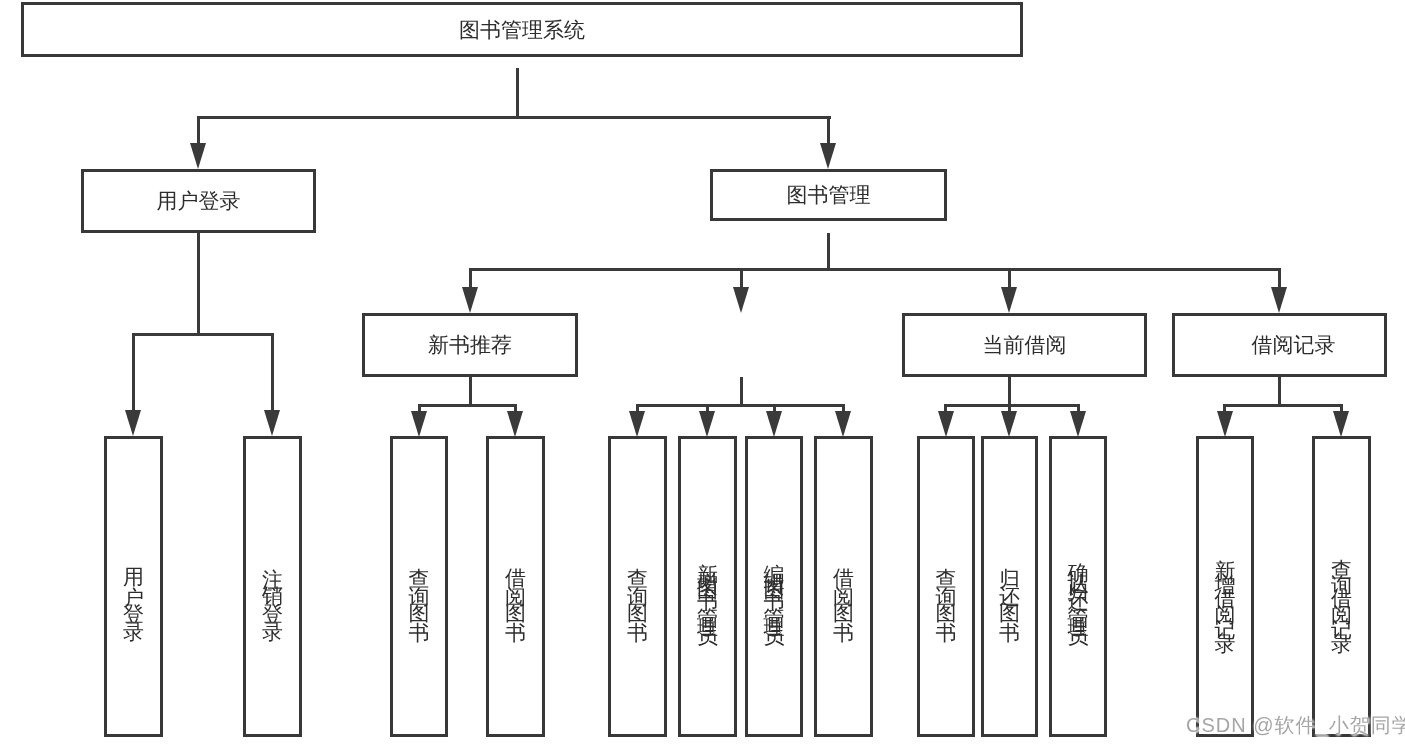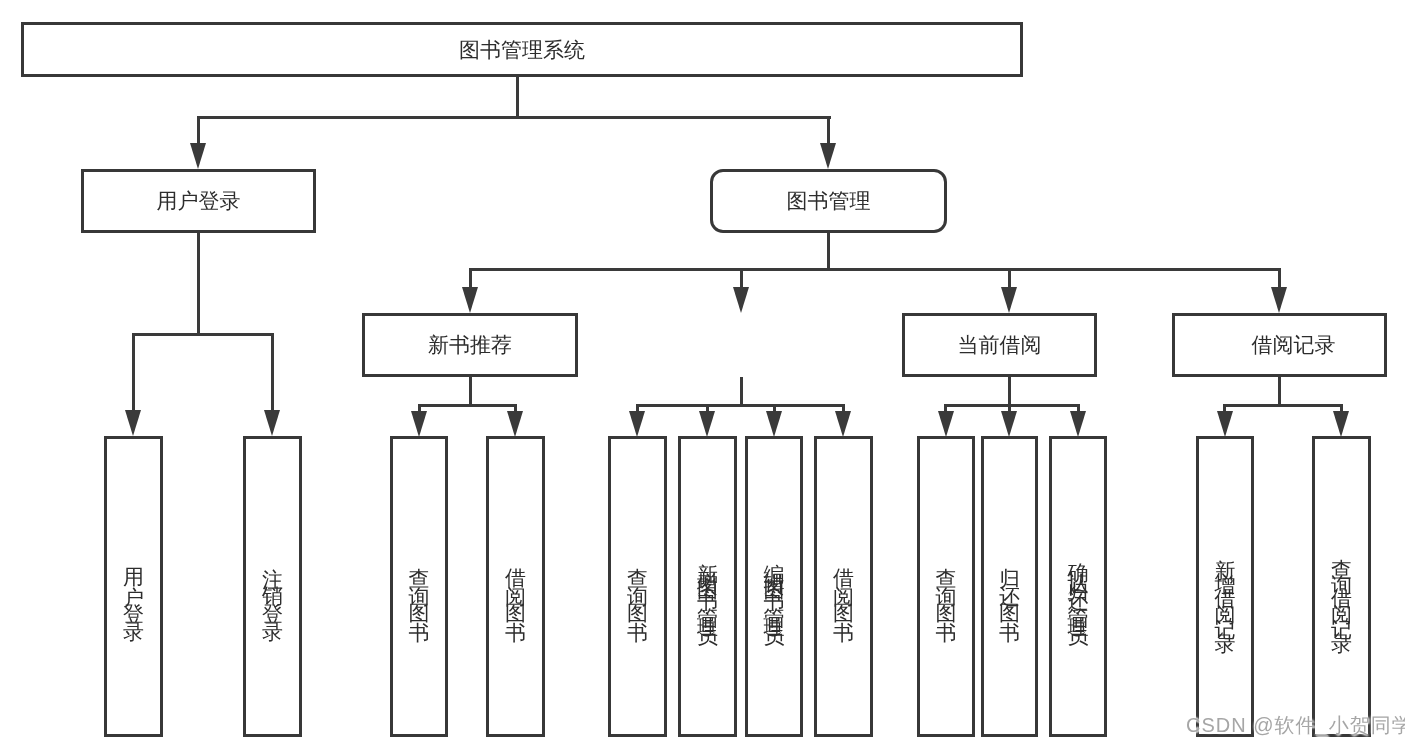--- a/index.html
+++ b/index.html
@@ -52,35 +52,35 @@
     text-shadow:1px 1px 2px #ffffff,-1px -1px 2px #ffffff,0 0 3px #ffffff;
     z-index:5;
     white-space:nowrap;
   }
 </style>
 </head>
 <body>
 
 <div id="canvas">
 
-  <div class="box" style="left:21px;top:22px;width:1002px;height:55px;">
+  <div class="box" style="left:21px;top:2px;width:1002px;height:55px;">
     <span>图书管理系统</span>
   </div>
 
   <div class="line" style="left:516px;top:68px;width:3px;height:48px;"></div>
   <div class="line" style="left:197px;top:116px;width:634px;height:3px;"></div>
   <div class="line" style="left:197px;top:116px;width:3px;height:30px;"></div>
   <div class="arrow" style="left:190px;top:143px;"></div>
   <div class="line" style="left:827px;top:116px;width:3px;height:30px;"></div>
   <div class="arrow" style="left:820px;top:143px;"></div>
 
   <div class="box" style="left:81px;top:169px;width:235px;height:64px;">
     <span>用户登录</span>
   </div>
-  <div class="box" style="left:710px;top:169px;width:237px;height:64px;border-radius:13px;">
+  <div class="box" style="left:710px;top:169px;width:237px;height:52px;">
     <span>图书管理</span>
   </div>
 
   <div class="line" style="left:197px;top:233px;width:3px;height:102px;"></div>
   <div class="line" style="left:132px;top:333px;width:142px;height:3px;"></div>
   <div class="line" style="left:132px;top:333px;width:3px;height:80px;"></div>
   <div class="arrow" style="left:125px;top:410px;"></div>
   <div class="line" style="left:271px;top:333px;width:3px;height:80px;"></div>
   <div class="arrow" style="left:264px;top:410px;"></div>
 
@@ -91,21 +91,21 @@
   <div class="line" style="left:740px;top:268px;width:3px;height:22px;"></div>
   <div class="arrow" style="left:733px;top:287px;"></div>
   <div class="line" style="left:1008px;top:268px;width:3px;height:22px;"></div>
   <div class="arrow" style="left:1001px;top:287px;"></div>
   <div class="line" style="left:1278px;top:268px;width:3px;height:22px;"></div>
   <div class="arrow" style="left:1271px;top:287px;"></div>
 
   <div class="box" style="left:362px;top:313px;width:216px;height:64px;">
     <span>新书推荐</span>
   </div>
-  <div class="box" style="left:902px;top:313px;width:195px;height:64px;text-align:center;">
+  <div class="box" style="left:902px;top:313px;width:245px;height:64px;text-align:center;">
     <span>当前借阅</span>
   </div>
   <div class="box" style="left:1172px;top:313px;width:215px;height:64px;padding-left:28px;">
     <span>借阅记录</span>
   </div>
 
   <div class="line" style="left:469px;top:377px;width:3px;height:29px;"></div>
   <div class="line" style="left:418px;top:404px;width:99px;height:3px;"></div>
   <div class="line" style="left:418px;top:404px;width:3px;height:10px;"></div>
   <div class="arrow" style="left:411px;top:411px;"></div>

